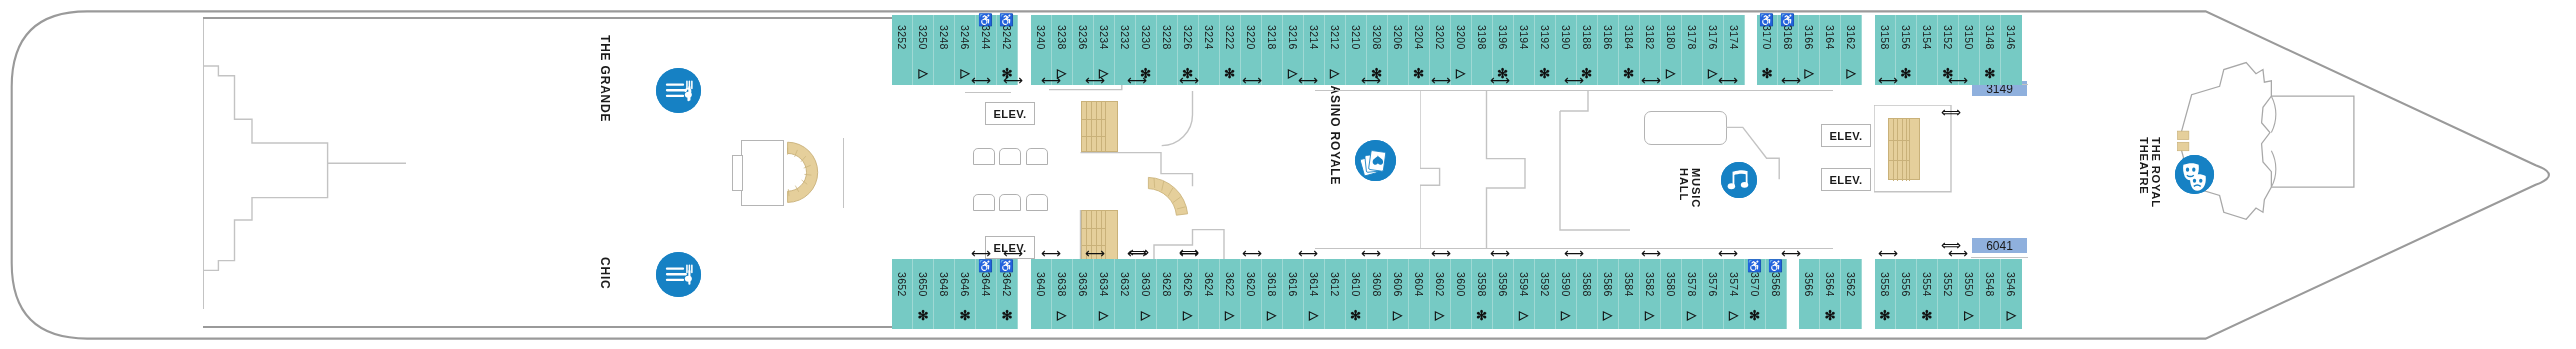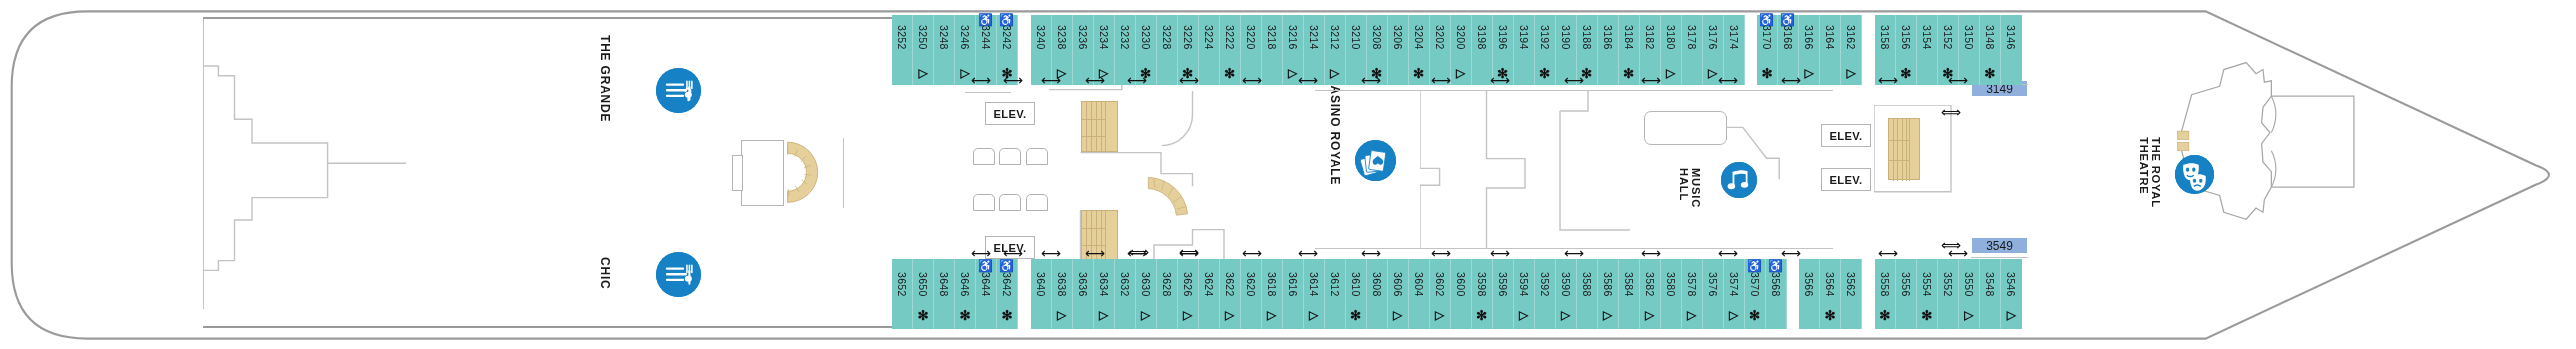--- a/index.html
+++ b/index.html
@@ -262,21 +262,21 @@
     <polyline points="0,0 0,124 110,124 110,0 0,0" fill="none" stroke="#c3c3c3" stroke-width="2"></polyline>
   </svg>
 
   <div class="dbl" style="left:1951px;top:105px;">⟺</div>
   <div class="dbl" style="left:1951px;top:238px;">⟺</div>
 
   <div class="cab blue" style="position:absolute;left:1972px;top:81px;width:55px;height:15.4px;border:0.7px solid #8fb0dd;">
     <div class="bluelab">3149</div>
   </div>
   <div class="cab blue" style="position:absolute;left:1972px;top:238px;width:55px;height:15.4px;border:0.7px solid #8fb0dd;">
-    <div class="bluelab">3549</div>
+    <div class="bluelab">6041</div>
   </div>
   <div class="wline" style="left:1971px;top:84px;width:57px;height:1.4px;background:#c3c3c3;"></div>
   <div class="wline" style="left:1971px;top:257px;width:57px;height:1.4px;background:#c3c3c3;"></div>
 
   <svg style="position:absolute;left:2088px;top:50px;" width="280" height="249" viewBox="0 0 400 356">
     <polyline points="132,122 148,64 188,52 194,28 226,18 240,34 250,28 252,46
                       262,44 262,66 250,82 248,104 260,118 248,134 250,160
                       262,174 262,196 252,214 250,232 240,226 226,242 194,232
                       188,208 148,196 132,138" fill="none" stroke="#a8a8a8" stroke-width="1.8"></polyline>
     <polyline points="262,66 380,66 380,196 262,196" fill="none" stroke="#a8a8a8" stroke-width="1.8"></polyline>

